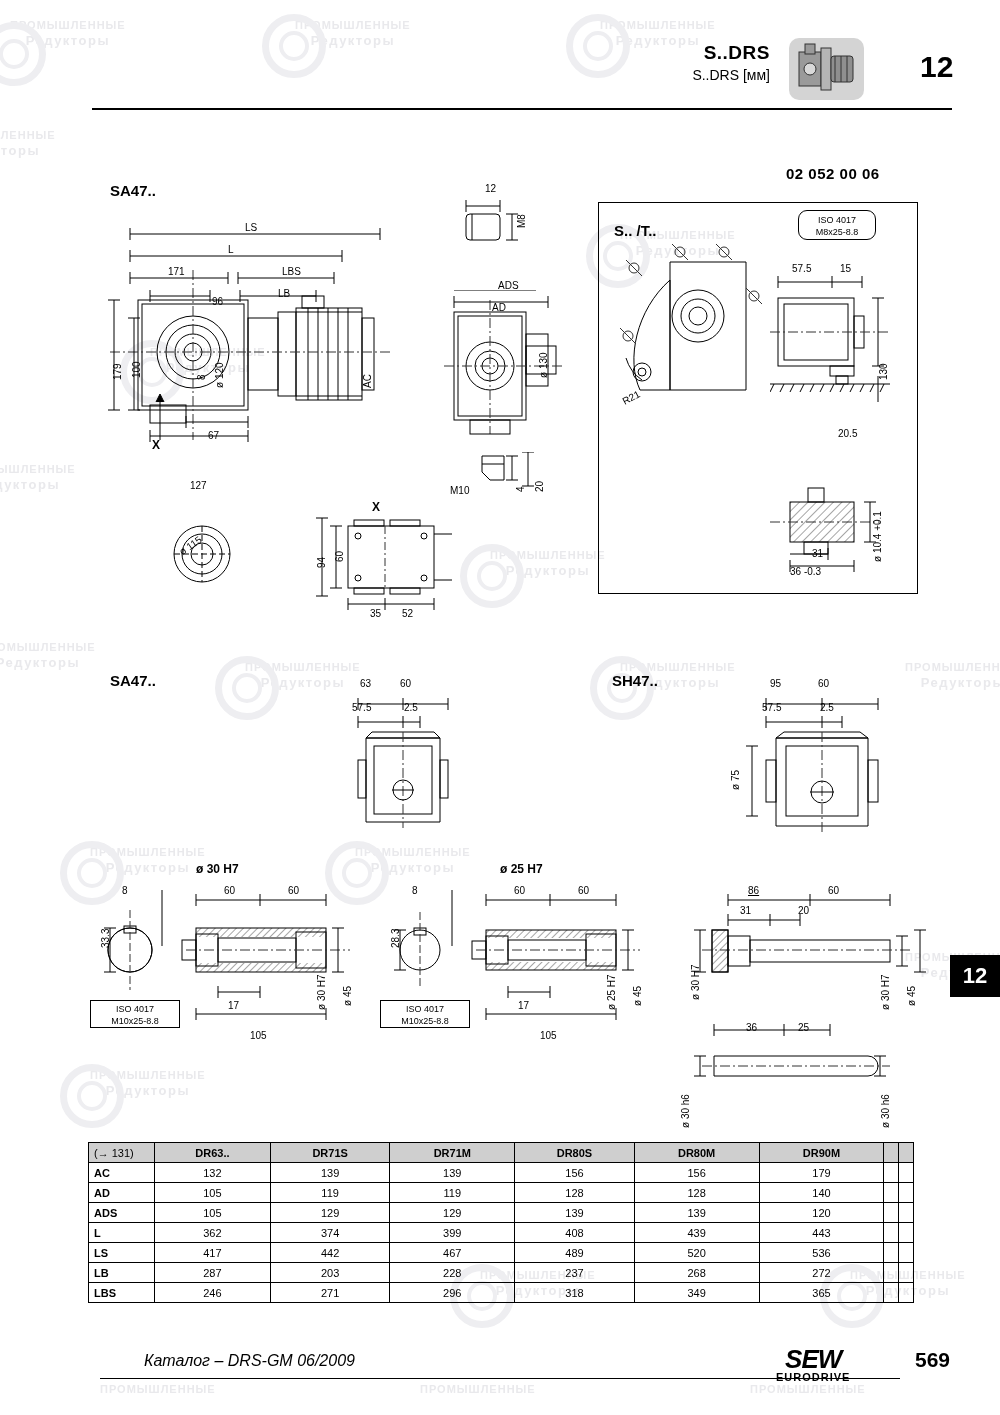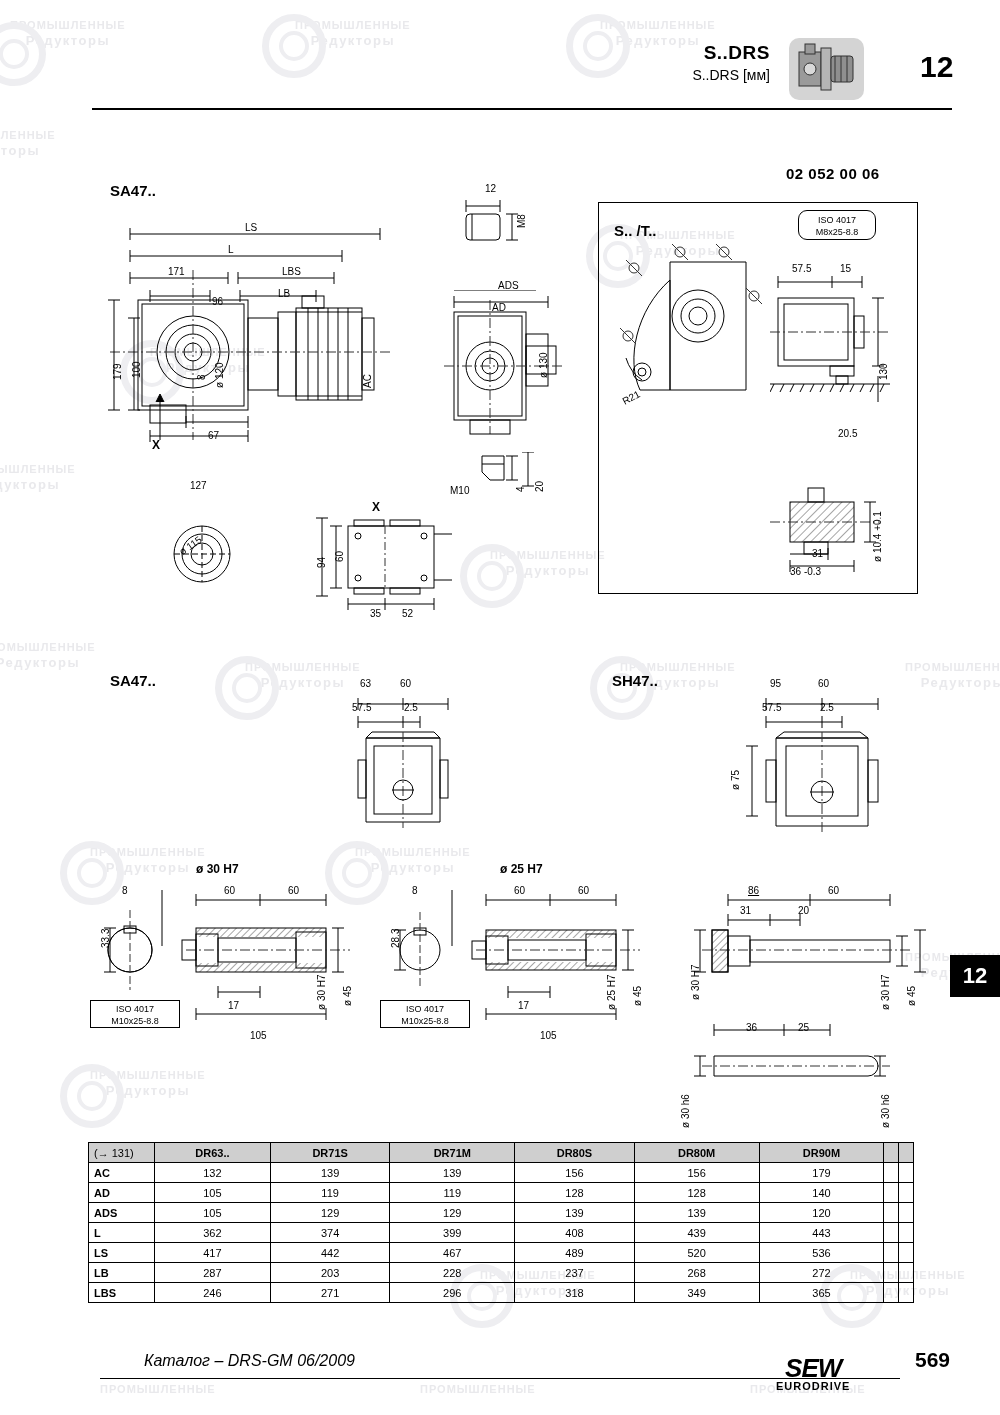--- a/index.html
+++ b/index.html
@@ -69,21 +69,21 @@
   }
   table.dims thead th{background:#cfcfcf;font-weight:bold;}
   table.dims tbody td:first-child{font-weight:bold;text-align:left;padding-left:5px;width:58px;background:#fff;}
   table.dims thead th:first-child{background:#cfcfcf;text-align:left;padding-left:5px;font-weight:normal;}
 
   
   .foot-text{position:absolute;left:100px;top:1352px;font-size:16px;font-style:italic;margin-left:44px;}
   .foot-rule{position:absolute;left:100px;top:1378px;width:800px;height:1px;background:#000;}
   .pg-num{position:absolute;left:915px;top:1348px;font-size:21px;font-weight:bold;}
   .sew-logo{position:absolute;left:776px;top:1344px;text-align:center;}
-  .sew-logo .s1{font-size:26px;font-weight:bold;font-style:italic;letter-spacing:-1px;margin-top:9px;}
+  .sew-logo .s1{font-size:26px;font-weight:bold;font-style:italic;letter-spacing:-1px;}
   .sew-logo .s2{font-size:11px;font-weight:bold;letter-spacing:1px;margin-top:-4px;}
 
   
   .side-tab{
     position:absolute;left:950px;top:955px;width:50px;height:42px;background:#000;
     color:#fff;font-size:22px;font-weight:bold;text-align:center;line-height:42px;
   }
 
   .cap{position:absolute;font-size:12px;font-weight:bold;}
 </style>

